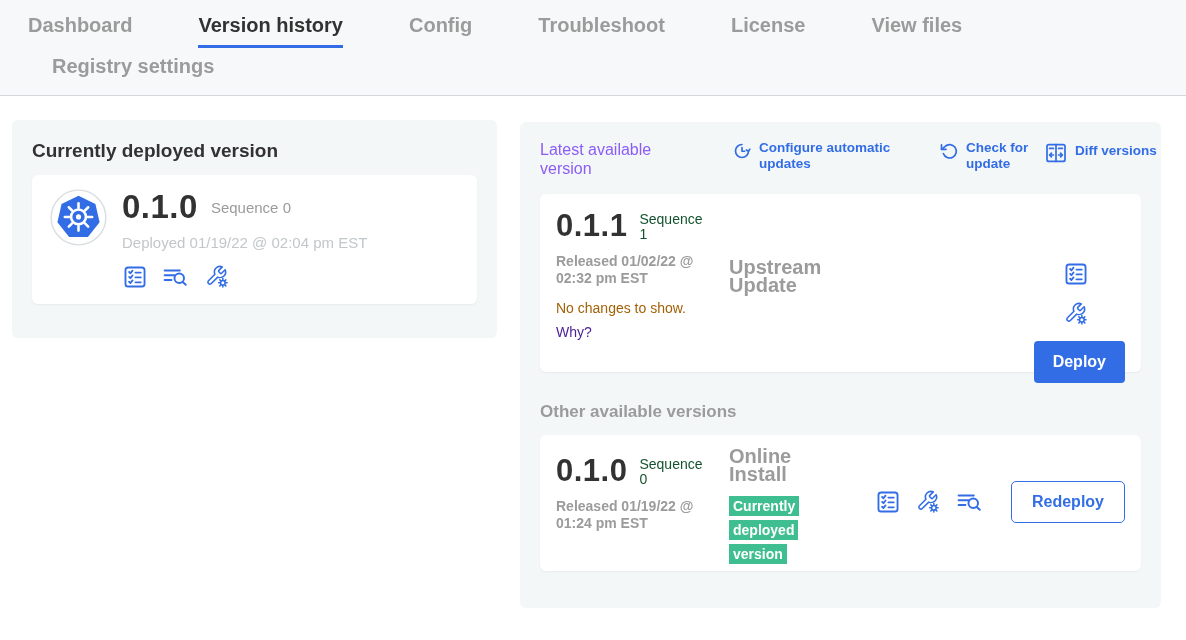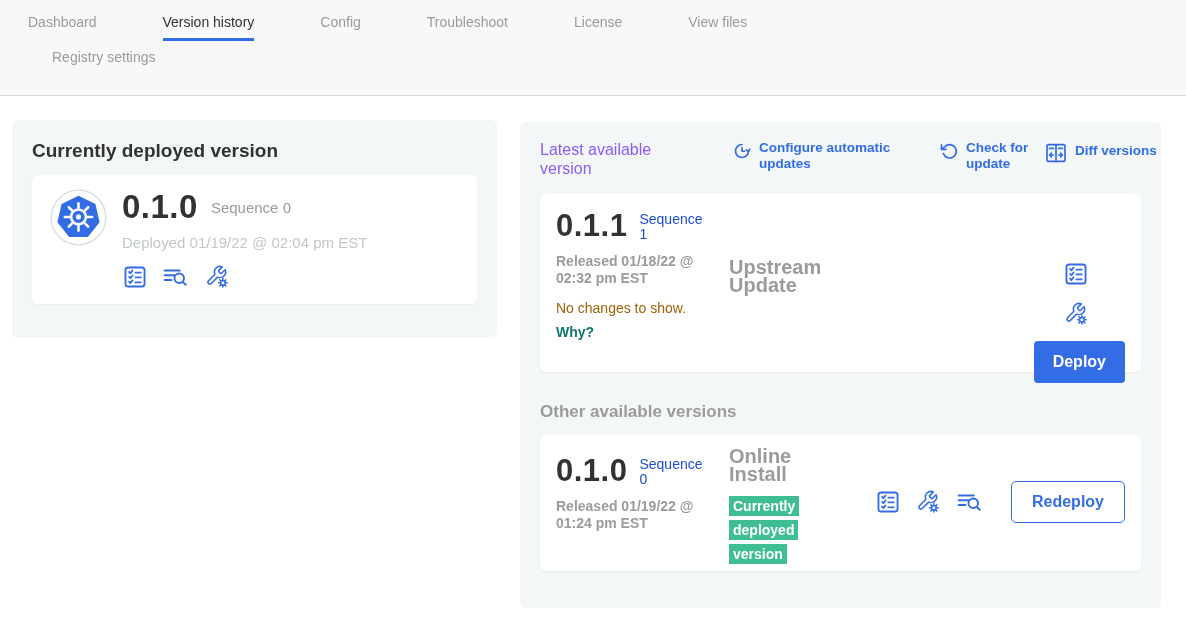--- a/index.html
+++ b/index.html
@@ -3,21 +3,21 @@
 <meta charset="utf-8">
 <style>
   * { margin:0; padding:0; box-sizing:border-box; }
   html,body { width:1186px; height:640px; background:#fff; overflow:hidden;
               font-family:"Liberation Sans", sans-serif; }
 
   
   .nav { position:absolute; top:0; left:0; width:1186px; height:96px;
          background:#f7f8f9; border-bottom:1px solid #d4d8da; }
   .nav-row1 { display:flex; padding:14px 0 0 28px; }
-  .nav-tab { font-size:14px; font-weight:400; color:#9b9b9b; cursor:pointer;
+  .nav-tab { font-size:20px; font-weight:700; color:#9b9b9b; cursor:pointer;
              margin-right:66px; padding-bottom:8px; border-bottom:3px solid transparent;
              white-space:nowrap; }
   .nav-tab.active { color:#323232; border-bottom-color:#326de6; }
   .nav-row2 { padding:7px 12px 0 52px; }
 
   
   .panel { background:#f4f7f8; border-radius:6px; position:absolute; }
   .panel-left  { left:12px;  top:120px; width:485px; height:218px; padding:20px 20px; }
   .panel-right { left:520px; top:122px; width:641px; height:486px; padding:18px 20px; }
 
@@ -42,33 +42,33 @@
   .hdr-label { font-size:13.5px; font-weight:700; color:#326de6; line-height:16px; }
   .a-check { margin-left:20px; } .a-check .hdr-label { width:78px; }
   .a-sched { margin-left:52px; } .a-sched .hdr-label { width:160px; }
   .a-diff  { margin-left:auto; } .a-diff .hdr-label { white-space:nowrap; padding-top:3px; }
 
   
   .vcard { position:relative; padding:14px 16px; }
   .vcard1 { margin-top:16px; height:178px; }
   .vcard2 { margin-top:13px; height:136px; }
   .vcard .version-big { font-size:31px; line-height:36px; }
-  .seq-wrap { font-size:14px; color:#1d4ed8; margin-left:12px; width:72px; line-height:15px; padding-top:4px; }
+  .seq-wrap { font-size:14px; color:#14532d; margin-left:12px; width:72px; line-height:15px; padding-top:4px; }
   .released { font-size:14px; font-weight:700; color:#9b9b9b; line-height:17px; width:172px; margin-top:9px; }
   .mid-col { position:absolute; left:189px; width:100px; }
   .mid-col1 { top:64px; } .mid-col2 { top:12px; }
   .source-label { font-size:20px; font-weight:700; color:#9b9b9b; line-height:18px; width:80px; }
   .badge-wrap { margin-top:11px; width:68px; }
   .badge-success { display:inline; background:#3fbe91; color:#fff; font-weight:700; font-size:14px;
                    line-height:24px; padding:2px 4px;
                    -webkit-box-decoration-break:clone; box-decoration-break:clone; }
   .right-controls { position:absolute; right:16px; display:flex; align-items:center; gap:14px; }
   .rc1 { top:67px;flex-direction:column; } .rc2 { top:46px; }
   .changes-note { font-size:14px; color:#a16207; margin-top:13px; }
-  .why-link { font-size:14px; font-weight:700; color:#0f766e; margin-top:8px; cursor:pointer; display:inline-block;text-align:center; }
+  .why-link { font-size:14px; font-weight:400; color:#4c1d95; margin-top:8px; cursor:pointer; display:inline-block;text-align:center; }
 
   .other-title { font-size:17px; font-weight:700; color:#9b9b9b; margin-top:30px; }
 
   
   .btn { font-family:"Liberation Sans", sans-serif; font-size:16px; font-weight:700;
          border-radius:4px; cursor:pointer; }
   .btn-primary { background:#326de6; color:#fff; border:none; padding:12px 19px; }
   .btn-outline { background:#fff; color:#326de6; border:1.5px solid #326de6; padding:11px 20px; border-radius:5px; }
 
   
@@ -202,21 +202,21 @@
         </span>
       <span class="hdr-label">Diff versions</span>
     </div>
   </div>
 
   <div class="card vcard vcard1">
     <div class="version-row">
       <span class="version-big">0.1.1</span>
       <span class="seq-wrap">Sequence 1</span>
     </div>
-    <div class="released">Released 01/18/22 @ 02:32 pm EST</div>
+    <div class="released">Released 01/02/22 @ 02:32 pm EST</div>
 
     <div class="mid-col mid-col1">
       <div class="source-label">Upstream Update</div>
     </div>
 
     <div class="right-controls rc1">
       <span class="ic">
           <svg viewBox="0 0 24 24" fill="none" stroke="#326de6" stroke-width="1.7" stroke-linecap="round" stroke-linejoin="round">
     <rect x="3.2" y="3.2" width="17.6" height="17.6" rx="2.4"></rect>
     <path d="M6.6 7.4l1.2 1.2 1.9-2.5"></path>

